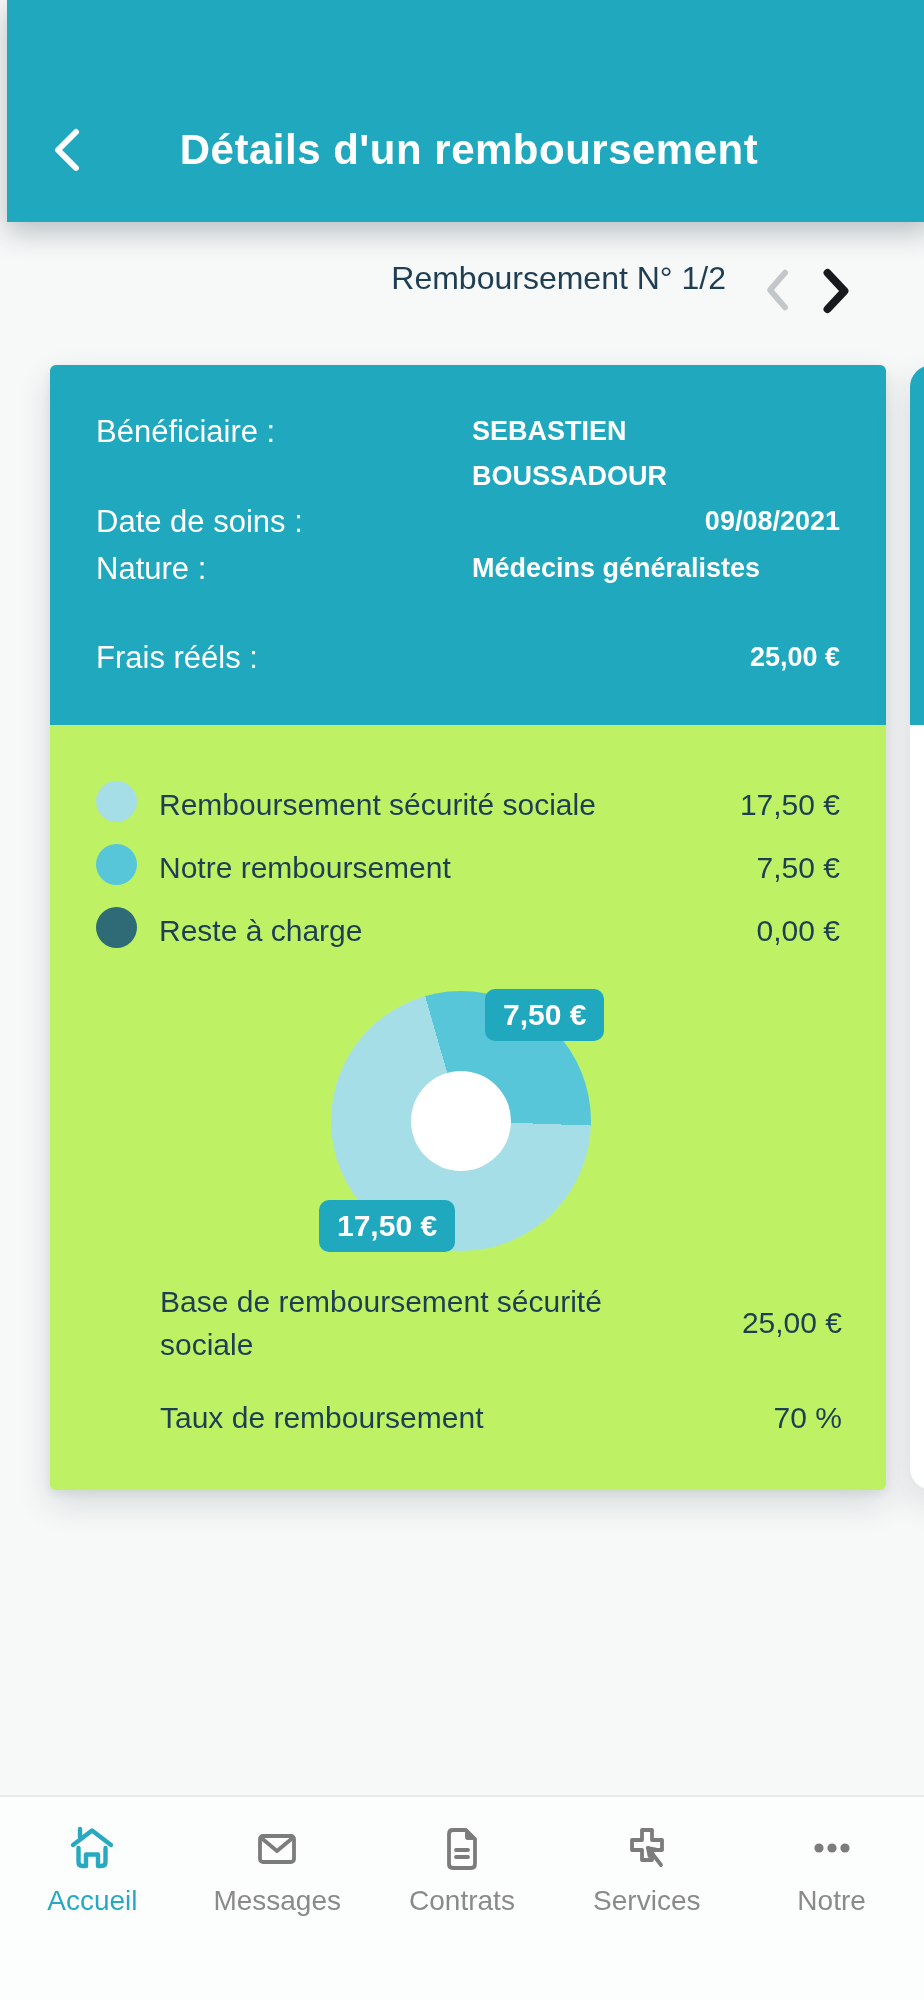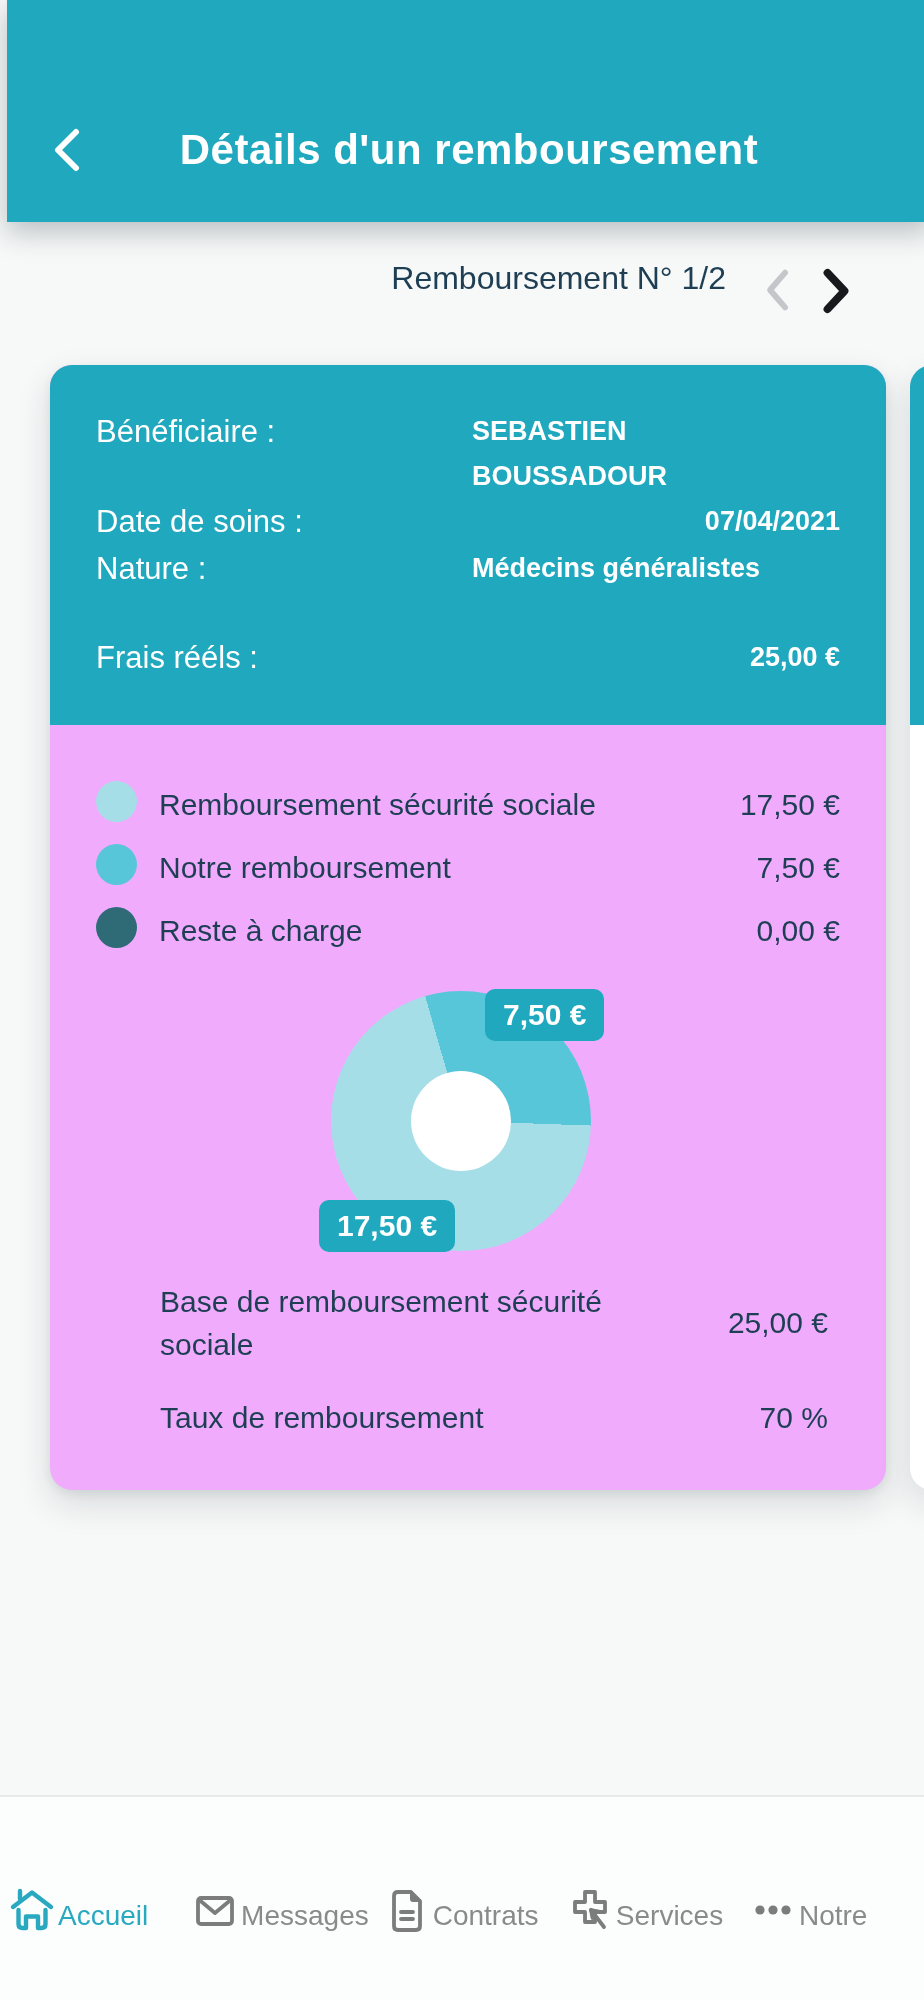--- a/index.html
+++ b/index.html
@@ -44,21 +44,21 @@
   .pager-btn {
     background: transparent; border: none; padding: 8px 12px; cursor: pointer;
     display: flex; align-items: center;
   }
   .pager-btn.disabled { cursor: default; }
 
   
   .card {
     position: absolute; left: 50px; top: 365px;
     width: 836px; height: 1125px;
-    background: #f0abfc; border-radius: 22px;
+    background: #bef264; border-radius: 6px;
     box-shadow: 0 14px 34px rgba(30,50,60,0.14), 0 4px 10px rgba(30,50,60,0.08);
     overflow: hidden; z-index: 2;
   }
   .card-top { position: relative; height: 360px; }
   .f-row {
     position: absolute; left: 46px; right: 46px;
     display: flex; justify-content: space-between; align-items: flex-start;
   }
   .f-label { font-size: 31px; color: #ffffff; line-height: 45px; white-space: nowrap; }
   .f-value {
@@ -92,21 +92,21 @@
   .pill {
     position: absolute; height: 52px; padding: 0 18px;
     display: flex; align-items: center; justify-content: center;
     border-radius: 10px; color: #ffffff;
     font-size: 30px; font-weight: 700; white-space: nowrap;
   }
   .pill-1 { left: 435px; top: 624px; }
   .pill-2 { left: 269px; top: 835px; }
 
   
-  .details { position: absolute; left: 110px; right: 58px; top: 915px; }
+  .details { position: absolute; left: 110px; right: 44px; top: 915px; }
   .d-row { display: flex; justify-content: space-between; align-items: center; margin-bottom: 30px; }
   .d-label { font-size: 30px; color: #1D3E53; line-height: 43px; max-width: 500px; }
   .d-value { font-size: 30px; color: #1D3E53; white-space: nowrap; }
 
   
   .card-next {
     position: absolute; left: 910px; top: 365px;
     width: 44px; height: 1125px;
     background: #ffffff; border-radius: 22px;
     box-shadow: 0 14px 34px rgba(30,50,60,0.14);
@@ -115,21 +115,21 @@
   .card-next-top { height: 360px; }
 
   
   .bottom-nav {
     position: absolute; left: 0; top: 1795px;
     width: 924px; height: 205px;
     background: #FCFDFD; border-top: 2px solid #E9EBEB;
     display: flex; z-index: 5;
   }
   .nav-item {
-    flex: 1; display: flex; flex-direction: row; align-items: center;
+    flex: 1; display: flex; flex-direction: column; align-items: center;
     padding-top: 26px; background: transparent; border: none; cursor: pointer;
   }
   .nav-icon { width: 52px; height: 52px; }
   .nav-label { margin-top: 10px; font-size: 28px; color: #8A8A8A; }
   .nav-item.active .nav-label { color: #29A9C0; }
 </style>
 </head>
 <body>
 
 <div class="screen">
@@ -161,21 +161,21 @@
 
   <section class="card">
 
     <div class="card-top" style="background-color: rgb(31, 168, 190);">
       <div class="f-row r1">
         <span class="f-label">Bénéficiaire :</span>
         <span class="f-value wrap-name">SEBASTIEN BOUSSADOUR</span>
       </div>
       <div class="f-row r2">
         <span class="f-label">Date de soins :</span>
-        <span class="f-value right">07/04/2021</span>
+        <span class="f-value right">09/08/2021</span>
       </div>
       <div class="f-row r3">
         <span class="f-label">Nature :</span>
         <span class="f-value wrap-nature">Médecins généralistes</span>
       </div>
       <div class="f-row r4">
         <span class="f-label">Frais rééls :</span>
         <span class="f-value right">25,00 €</span>
       </div>
     </div>

